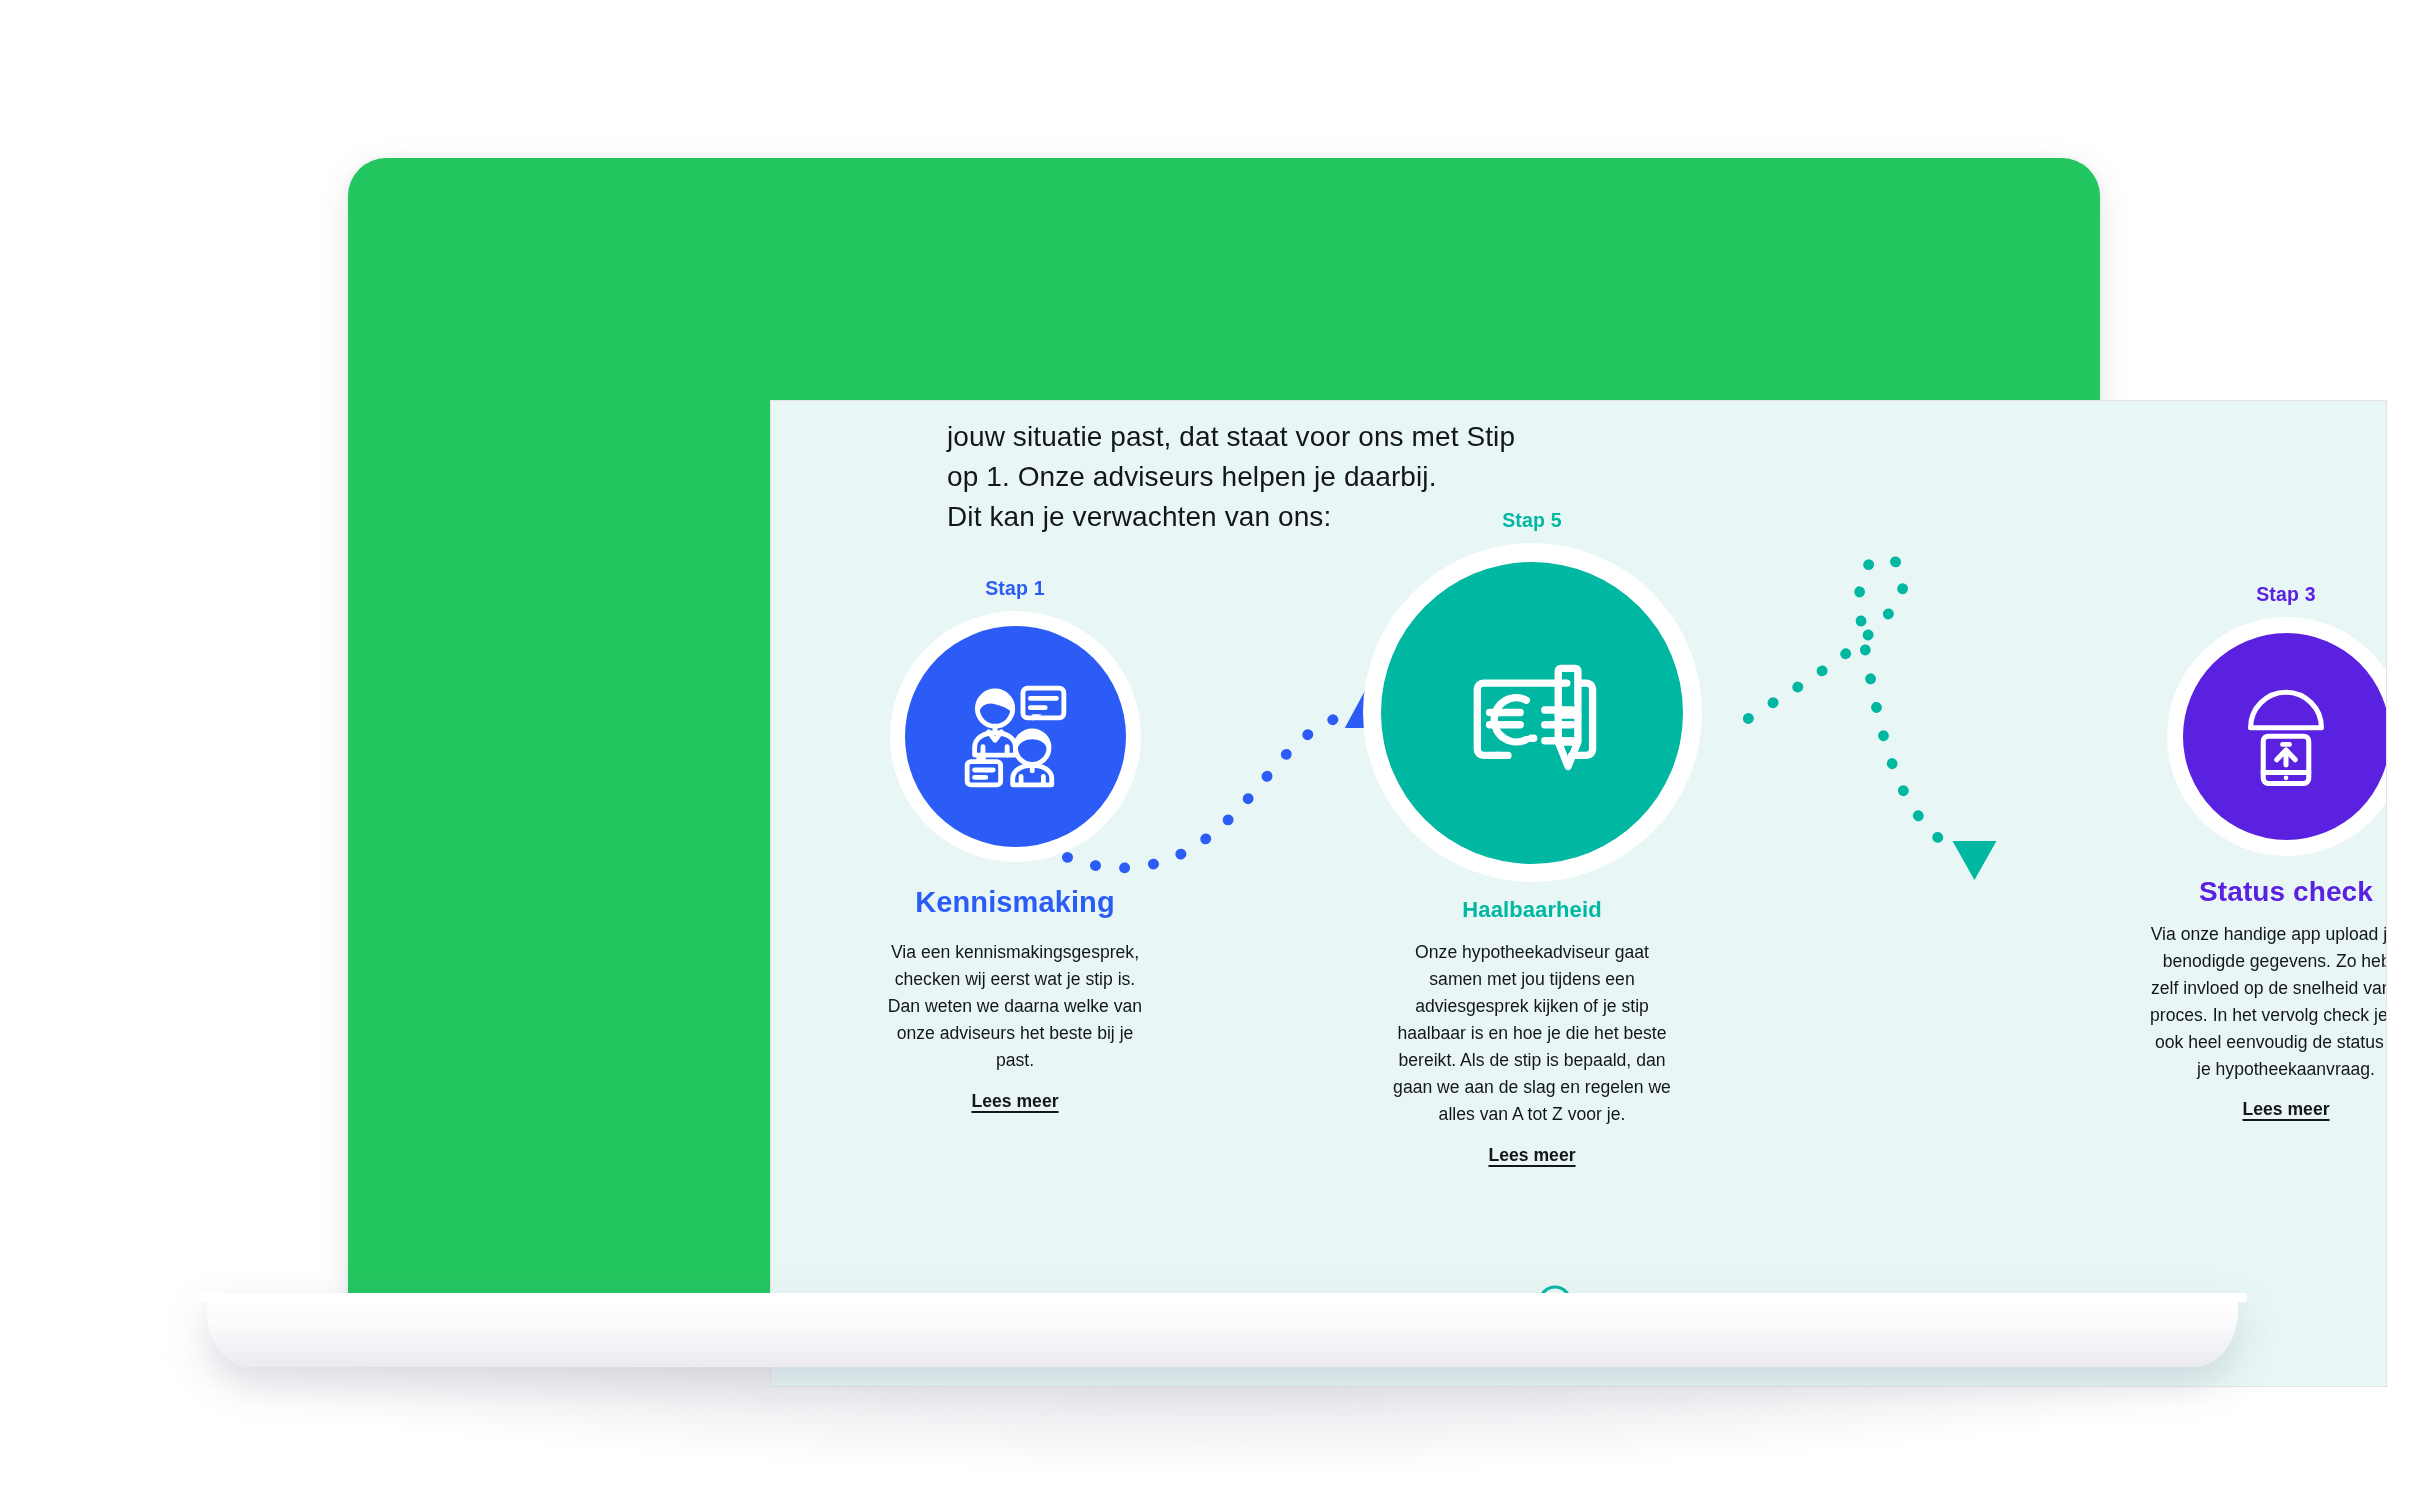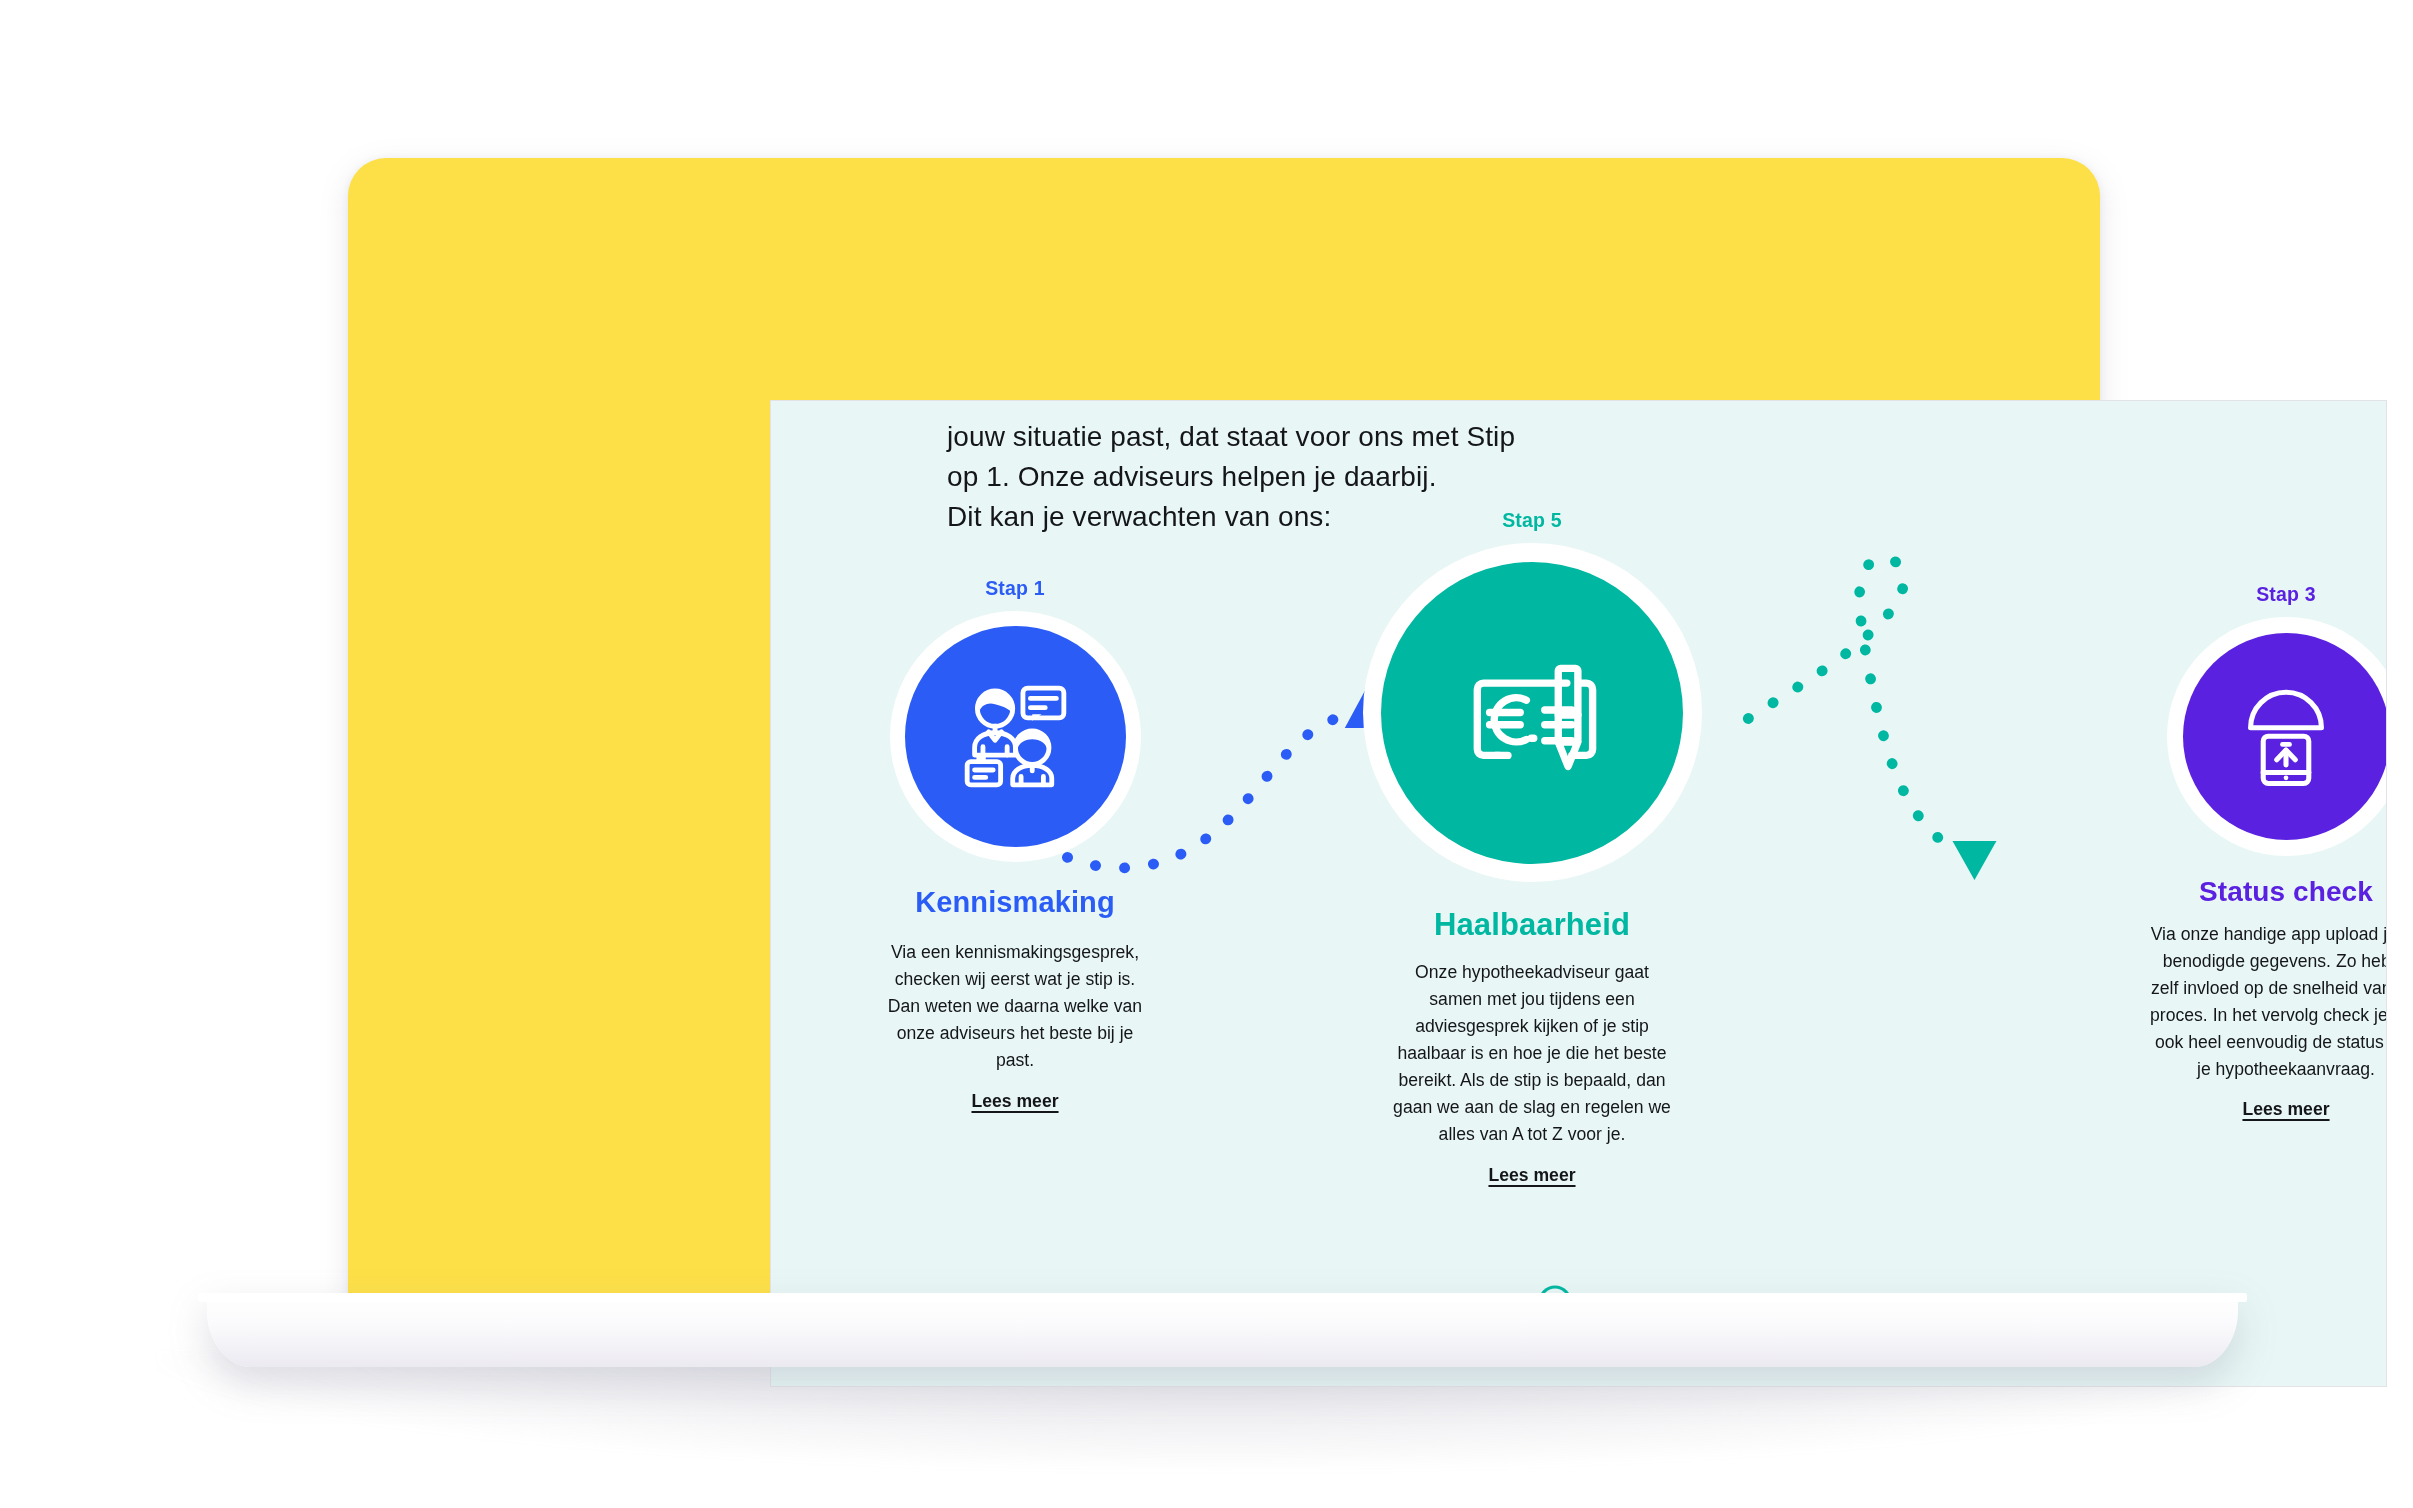--- a/index.html
+++ b/index.html
@@ -11,21 +11,21 @@
     position:relative;
   }
 
   
   #laptop-mockup{position:absolute;left:0;top:0;width:2413px;height:1508px;}
 
   #laptop-lid{
     position:absolute;
     left:348px;top:158px;
     width:1752px;height:1142px;
-    background:#fde047;
+    background:#22c55e;
     border-radius:38px 38px 5px 5px;
     box-shadow:0 8.8px 29px rgba(120,120,140,.18), 0 1.3px 6.3px rgba(120,120,140,.10);
   }
 
   #laptop-screen{
     position:absolute;
     left:422px;top:242px;
     width:1617px;height:987px;
     background:#E8F7F5;
     border:1.9px solid #e3e3e6;
@@ -103,21 +103,21 @@
   #step-1 .circle-wrap{width:251px;height:251px;}
   #step-1 .circle{width:221px;height:221px;background:#2B5CF6;}
   #step-1 .step-title{color:#2B5CF6;margin-top:24px;}
   #step-1 .step-body{width:270px;margin-top:20px;}
 
   
   #step-2{left:585px;top:108px;width:352px;}
   #step-2 .step-label{color:#00B7A1;}
   #step-2 .circle-wrap{width:339px;height:339px;}
   #step-2 .circle{width:302px;height:302px;background:#00B7A1;}
-  #step-2 .step-title{color:#00B7A1;margin-top:25px;font-size:31px;}
+  #step-2 .step-title{color:#00B7A1;margin-top:15px;font-size:22px;}
   #step-2 .step-body{width:286px;margin-top:16px;}
 
   
   #step-3{left:1339px;top:182px;width:352px;}
   #step-3 .step-label{color:#5B21E0;}
   #step-3 .circle-wrap{width:239px;height:239px;}
   #step-3 .circle{width:207px;height:207px;background:#5B21E0;}
   #step-3 .step-title{color:#5B21E0;margin-top:20px;font-size:28px;}
   #step-3 .step-body{width:277px;margin-top:12.6px;}
 

